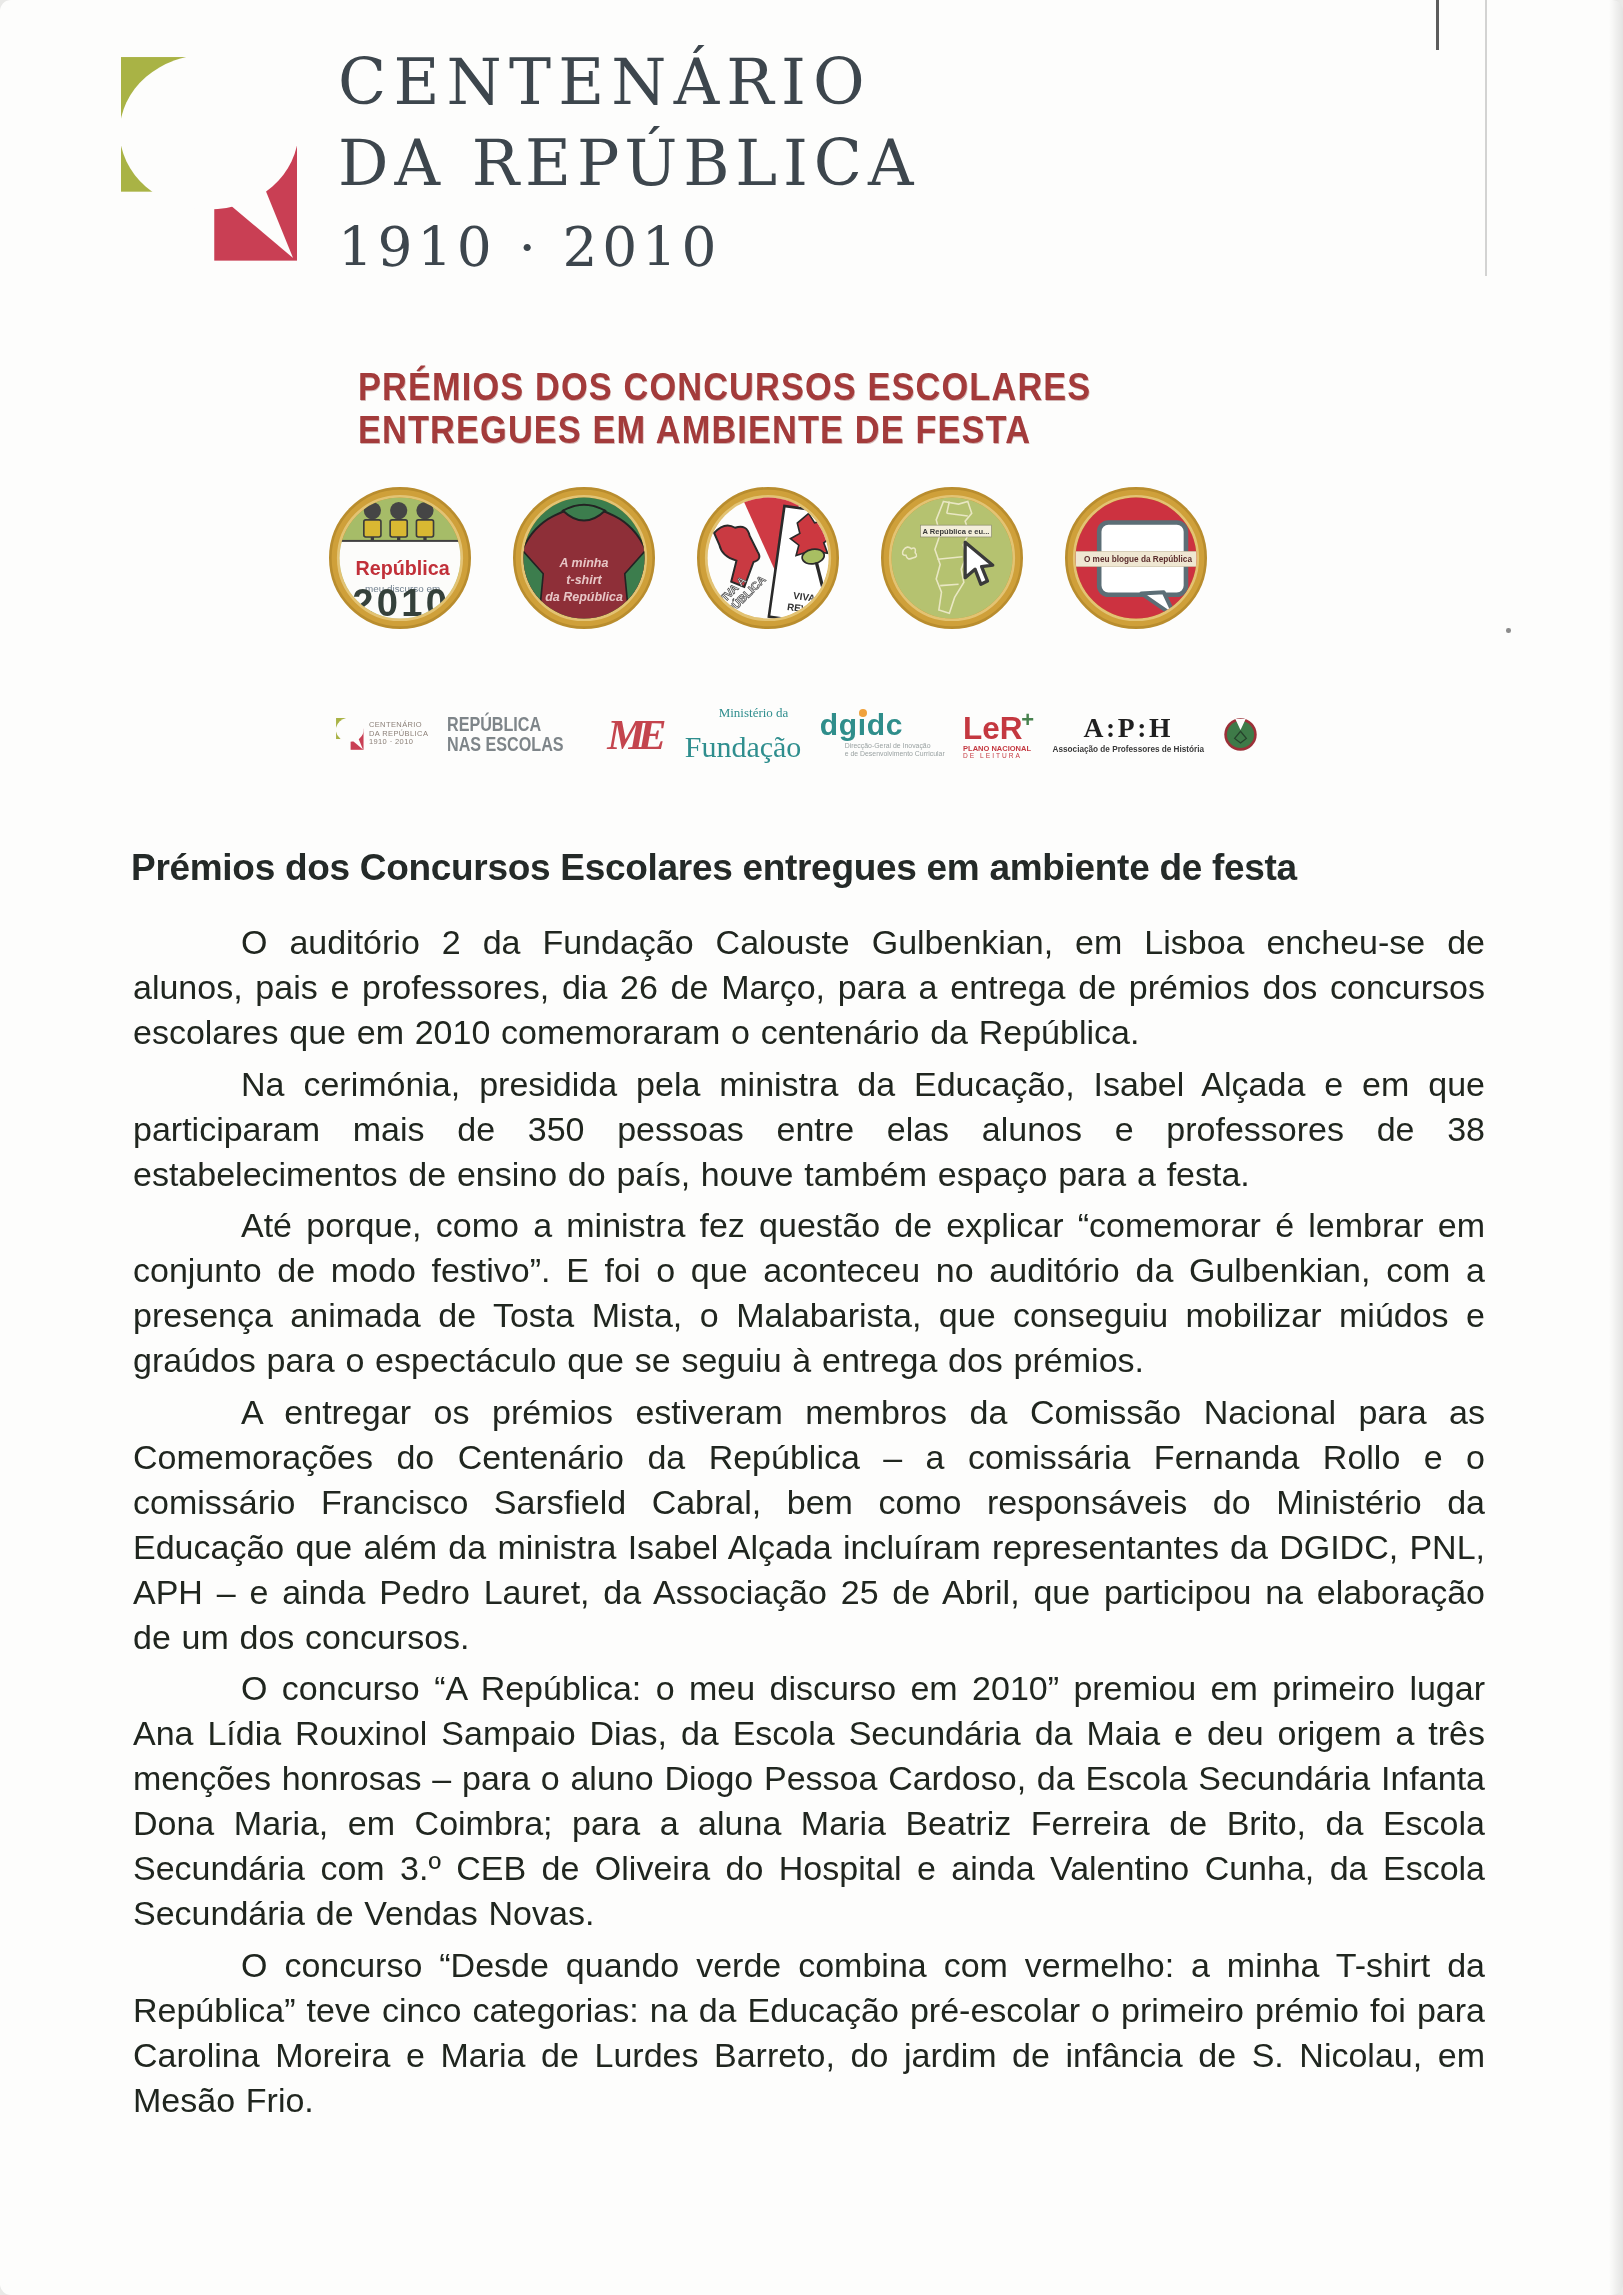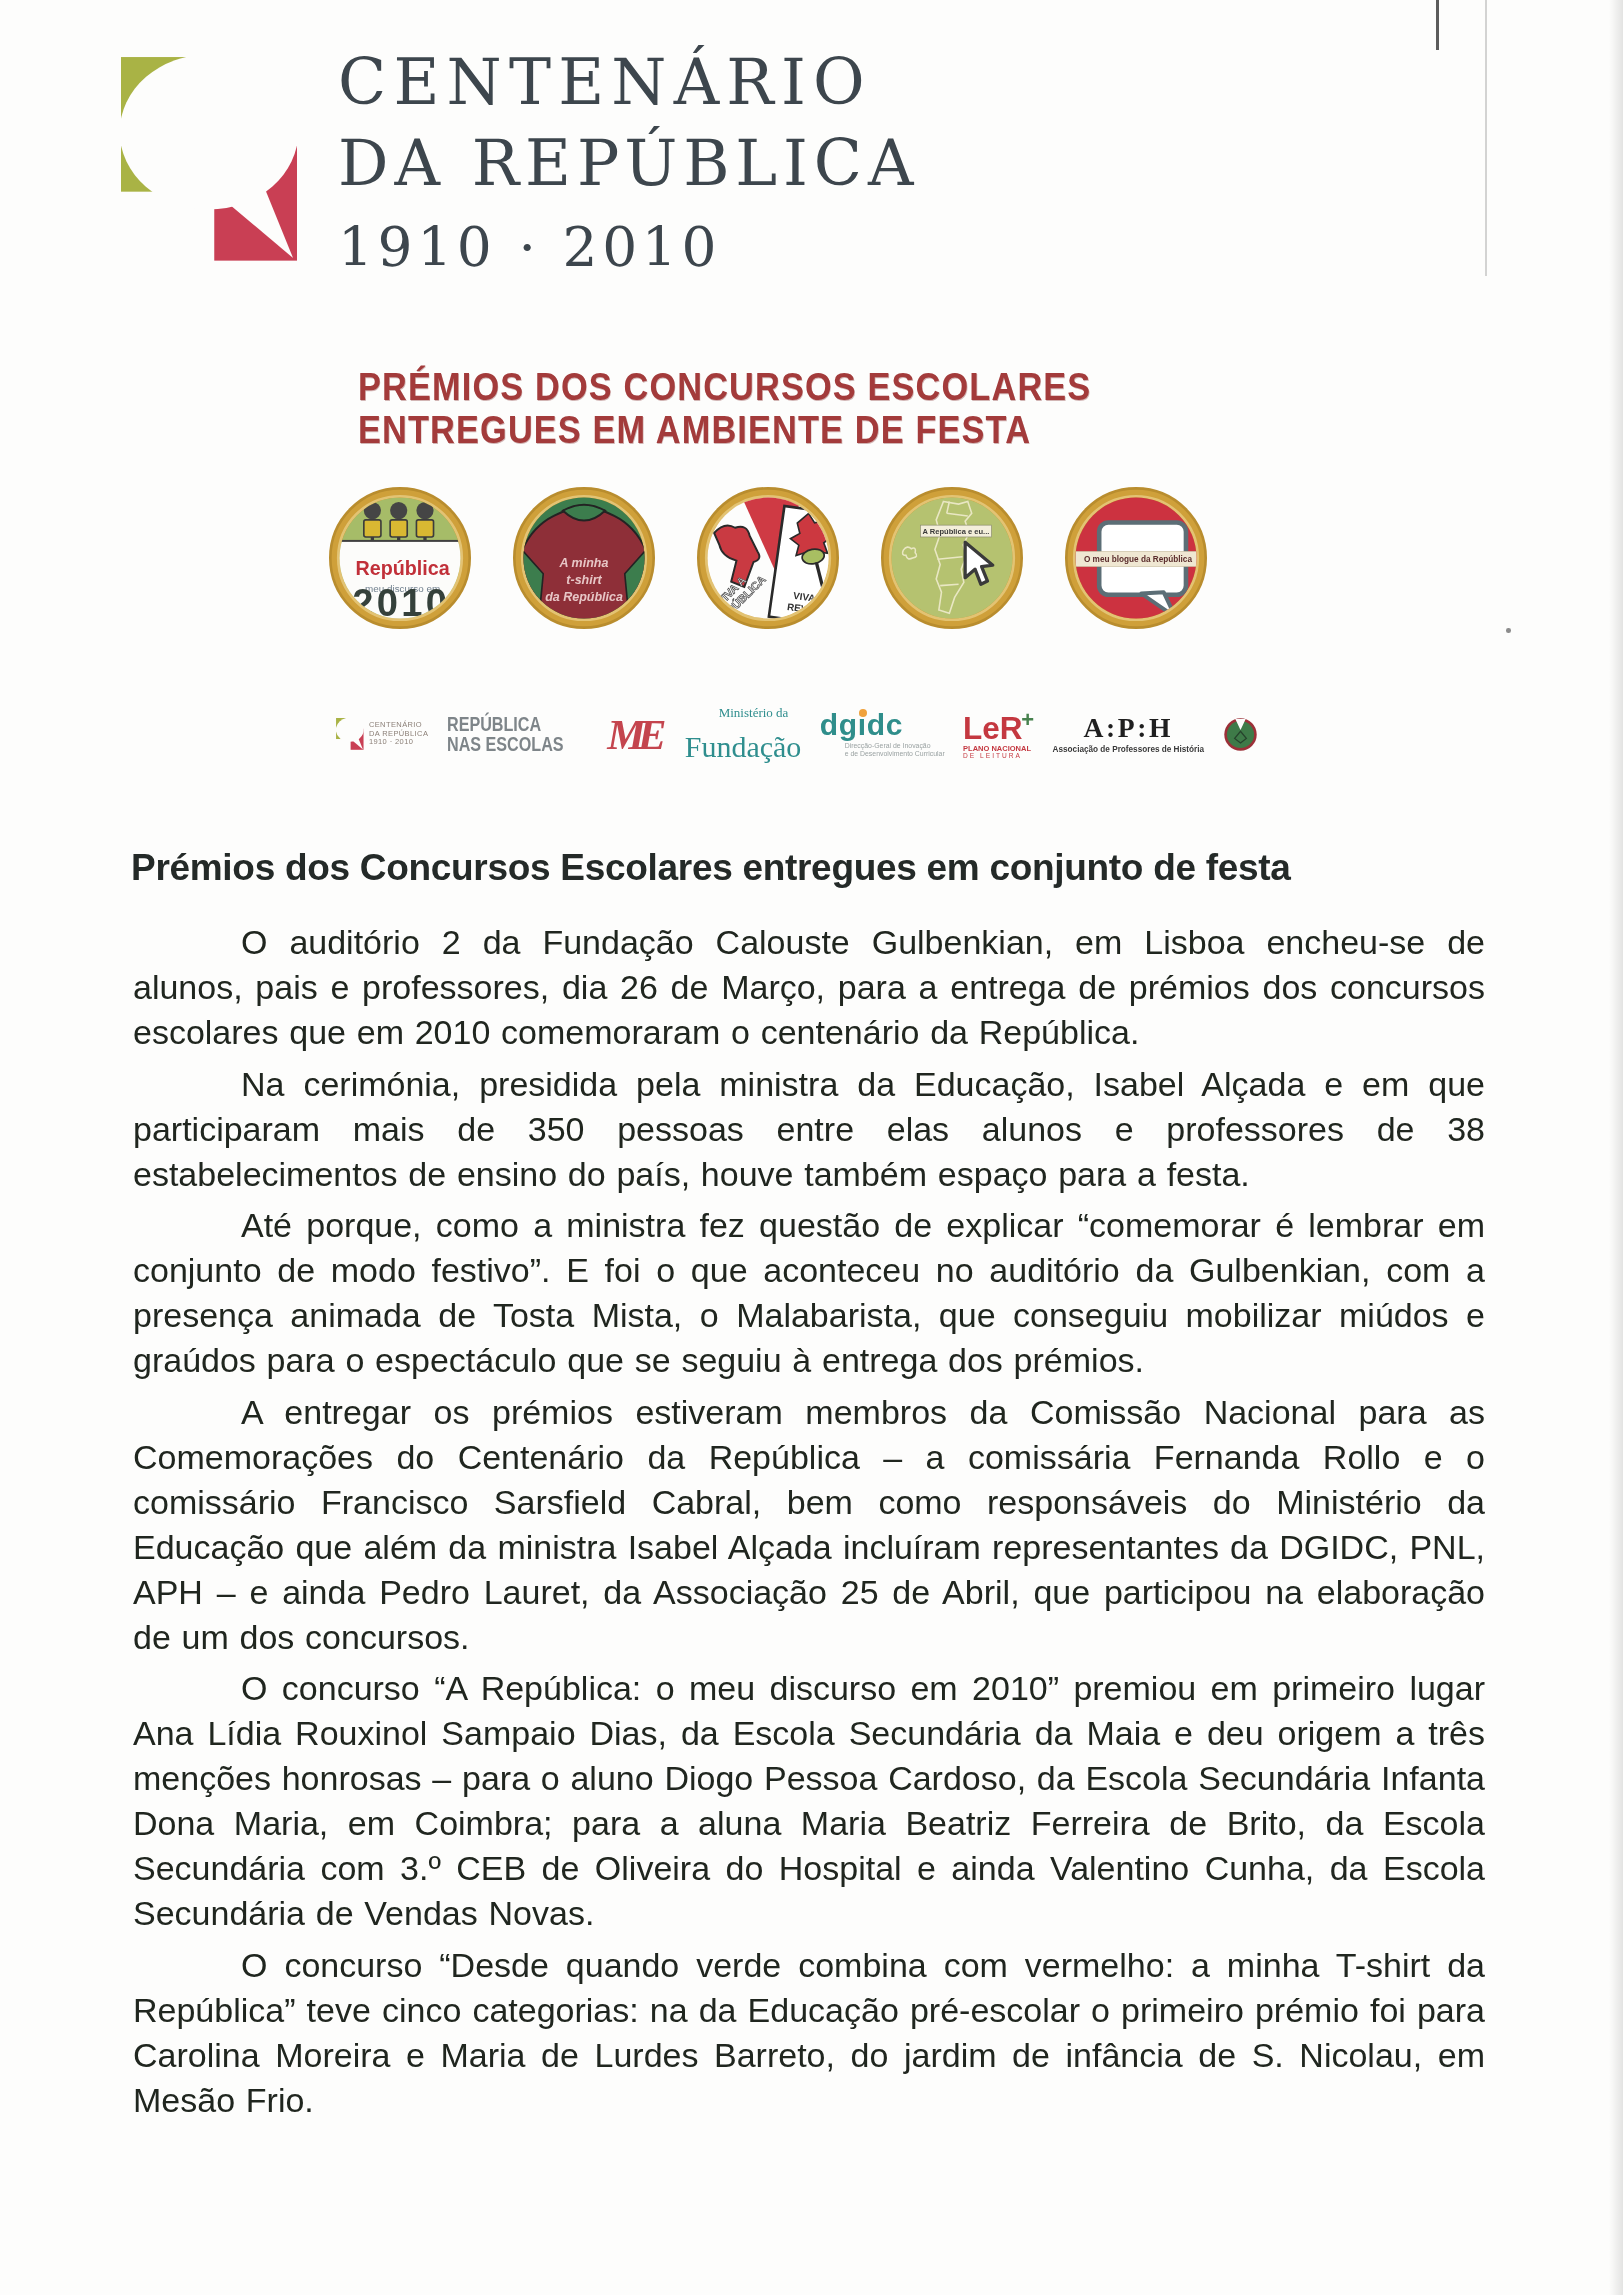--- a/index.html
+++ b/index.html
@@ -1,18 +1,18 @@
 <!DOCTYPE html>
 <html style="font-size:10.5px"><head>
 <meta charset="utf-8">
 <style>
   html,body{margin:0;padding:0;background:#e9e9e7;}
   .page{
     position:relative;width:1623px;height:2295px;background:#fdfdfc;
-    font-family:"Liberation Sans",sans-serif;overflow:hidden;
+    font-family:"Liberation Sans",sans-serif;overflow:hidden;border-radius:11px;
   }
   
   .logo-mark{position:absolute;left:121px;top:57px;}
   .logo-word{position:absolute;left:338px;color:#3d464d;
     font-family:"DejaVu Serif","Liberation Serif",serif;white-space:nowrap;}
   .logo-line1{top:46px;font-size:63px;letter-spacing:7.2px;}
   .logo-line2{top:127px;font-size:63px;letter-spacing:5.9px;}
   .logo-years{top:215px;font-size:55px;letter-spacing:4.6px;}
   
   .banner{position:absolute;left:358px;top:365px;color:#a33b3b;
@@ -270,21 +270,21 @@
     <div class="p-item">
       <svg width="35" height="35" viewBox="0 0 54 54">
         <circle cx="27" cy="27" r="25" fill="#9c3038"></circle>
         <circle cx="27" cy="27" r="21" fill="#3e7a48"></circle>
         <path d="M 19 3 L 35 3 L 27 20 Z" fill="#fdfdfc"></path>
         <path d="M 18 33 L 27 22 L 36 33 L 27 40 Z" fill="none" stroke="#26422c" stroke-width="2"></path>
       </svg>
     </div>
   </div>
 
-  <div class="heading">Prémios dos Concursos Escolares entregues em conjunto de festa</div>
+  <div class="heading">Prémios dos Concursos Escolares entregues em ambiente de festa</div>
 
   <div class="article">
     <p>O auditório 2 da Fundação Calouste Gulbenkian, em Lisboa encheu-se de alunos, pais e professores, dia 26 de Março, para a entrega de prémios dos concursos escolares que em 2010 comemoraram o centenário da República.</p>
     <p>Na cerimónia, presidida pela ministra da Educação, Isabel Alçada e em que participaram mais de 350 pessoas entre elas alunos e professores de 38 estabelecimentos de ensino do país, houve também espaço para a festa.</p>
     <p>Até porque, como a ministra fez questão de explicar “comemorar é lembrar em conjunto de modo festivo”. E foi o que aconteceu no auditório da Gulbenkian, com a presença animada de Tosta Mista, o Malabarista, que conseguiu mobilizar miúdos e graúdos para o espectáculo que se seguiu à entrega dos prémios.</p>
     <p>A entregar os prémios estiveram membros da Comissão Nacional para as Comemorações do Centenário da República – a comissária Fernanda Rollo e o comissário Francisco Sarsfield Cabral, bem como responsáveis do Ministério da Educação que além da ministra Isabel Alçada incluíram representantes da DGIDC, PNL, APH – e ainda Pedro Lauret, da Associação 25 de Abril, que participou na elaboração de um dos concursos.</p>
     <p>O concurso “A República: o meu discurso em 2010” premiou em primeiro lugar Ana Lídia Rouxinol Sampaio Dias, da Escola Secundária da Maia e deu origem a três menções honrosas – para o aluno Diogo Pessoa Cardoso, da Escola Secundária Infanta Dona Maria, em Coimbra; para a aluna Maria Beatriz Ferreira de Brito, da Escola Secundária com 3.º CEB de Oliveira do Hospital e ainda Valentino Cunha, da Escola Secundária de Vendas Novas.</p>
     <p>O concurso “Desde quando verde combina com vermelho: a minha T-shirt da República” teve cinco categorias: na da Educação pré-escolar o primeiro prémio foi para Carolina Moreira e Maria de Lurdes Barreto, do jardim de infância de S. Nicolau, em Mesão Frio.</p>
   </div>
 

